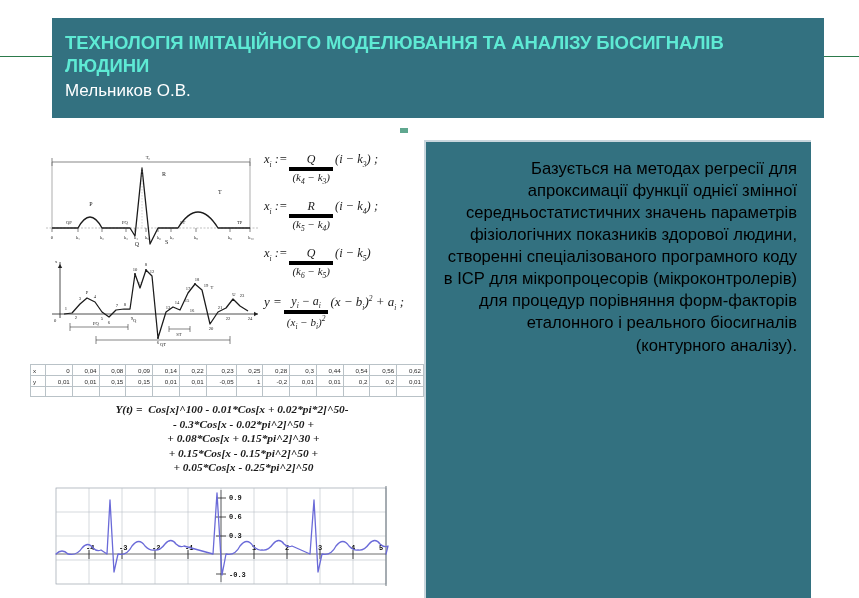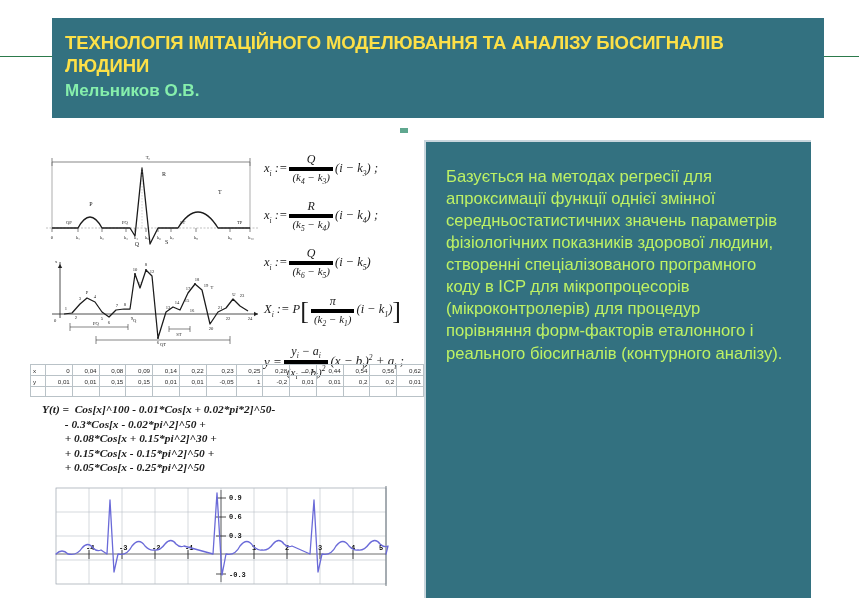--- a/index.html
+++ b/index.html
@@ -34,56 +34,56 @@
     left: 52px;
     top: 18px;
     width: 772px;
     height: 100px;
     background: #337180;
     box-sizing: border-box;
     padding: 14px 18px 0 13px;
     z-index: 3;
   }
   .title-main {
-    color: #fde047;
+    color: #5eead4;
     font-size: 18.5px;
     font-weight: bold;
     line-height: 1.22;
     letter-spacing: -0.1px;
     margin: 0;
     white-space: pre-line;
   }
   .title-sub {
-    color: #86efac;
+    color: #ffffff;
     font-size: 17px;
-    font-weight: bold;
+    font-weight: normal;
     line-height: 1.25;
     margin: 3px 0 0 0;
   }
 
   
   .text-panel {
     position: absolute;
     left: 424px;
     top: 140px;
     width: 387px;
     height: 458px;
     background: #337180;
     border-left: 2px solid #c9d6dd;
     border-top: 2px solid #c9d6dd;
     box-sizing: border-box;
     padding: 16px 14px 0 12px;
     z-index: 2;
   }
   .panel-para {
-    color: #bef264;
+    color: #000000;
     font-size: 16.6px;
     line-height: 1.33;
-    margin: 8px;
-    text-align: left;
+    margin: 0;
+    text-align: right;
   }
   .panel-para + .panel-para { margin-top: 0px; }
 
   
   .left-col {
     position: absolute;
     left: 28px;
     top: 140px;
     width: 400px;
     height: 458px;
@@ -122,21 +122,20 @@
     top: 12px;
     width: 170px;
     color: #111;
   }
   .eq {
     font-family: "Liberation Serif", serif;
     font-style: italic;
     font-size: 12.5px;
     color: #1a1a1a;
     display: flex;
-    align-items: center;
     justify-content: flex-start;
     white-space: nowrap;
     margin-bottom: 13px;
   }
   .eq .frac {
     display: inline-flex;
     flex-direction: column;
     align-items: center;
     vertical-align: middle;
     margin: 0 2px;
@@ -179,20 +178,21 @@
     left: 14px;
     top: 262px;
     width: 380px;
     font-family: "Liberation Serif", serif;
     font-style: italic;
     font-weight: bold;
     font-size: 11.4px;
     line-height: 1.28;
     color: #1a1a1a;
     white-space: pre;
+    text-align: center;
   }
 
   
   .fig3 {
     position: absolute;
     left: 10px;
     top: 338px;
     width: 390px;
     height: 116px;
   }
@@ -368,30 +368,20 @@
 
       <div class="eq">
         <span><i>x</i><sub>i</sub> :=</span>
         <span class="frac">
             <span class="num"><i>Q</i></span>
             <span class="den">(<i>k</i><sub>6</sub> − <i>k</i><sub>5</sub>)</span>
           </span>
         <span>(<i>i</i> − <i>k</i><sub>5</sub>)</span>
       </div>
 
-      <div class="eq" style="margin-bottom:16px">
-        <span><i>X</i><sub>i</sub> := <i>P</i></span>
-        <span class="big-br">[</span>
-        <span class="frac">
-            <span class="num">π</span>
-            <span class="den">(<i>k</i><sub>2</sub> − <i>k</i><sub>1</sub>)</span>
-          </span>
-        <span>(<i>i</i> − <i>k</i><sub>1</sub>)</span>
-        <span class="big-br">]</span>
-      </div>
 
 
       <div class="eq" style="font-size:13px">
         <span><i>y</i> =</span>
         <span class="frac">
             <span class="num"><i>y</i><sub>i</sub> − <i>a</i><sub>i</sub></span>
             <span class="den">(<i>x</i><sub>i</sub> − <i>b</i><sub>i</sub>)<sup>2</sup></span>
           </span>
         <span>(<i>x</i> − <i>b</i><sub>i</sub>)<sup>2</sup> + <i>a</i><sub>i</sub> ;</span>
       </div>

